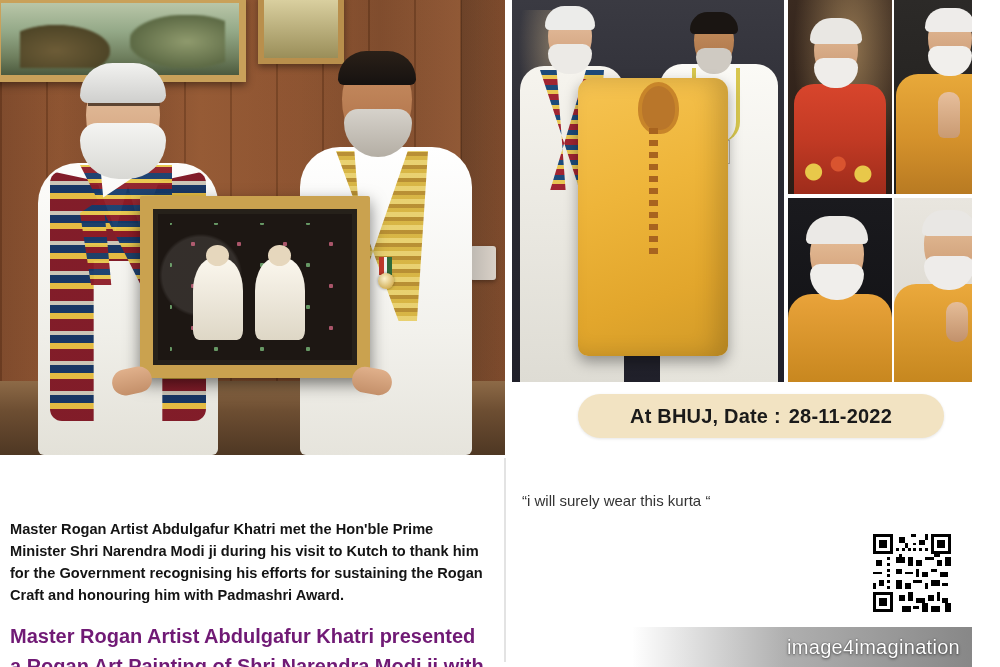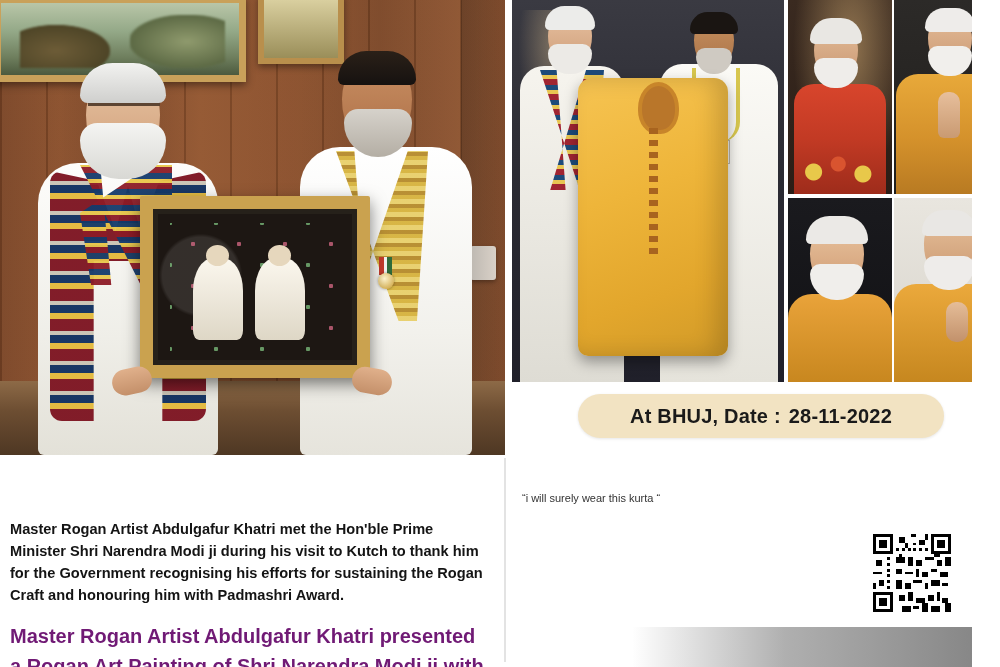--- a/index.html
+++ b/index.html
@@ -500,21 +500,21 @@
     margin: 0;
   }
   .para-light {
     font-size: 20px;
     font-weight: bold;
     color: #701a75;
     line-height: 1.5;
     margin: 14px 0 0 0;
   }
   .quote {
-    font-size: 11px;
+    font-size: 15px;
     color: #333333;
     line-height: 1.5;
     margin: 22px 0 10px 0;
   }
 
   
   .qr {
     position: absolute;
     right: 14px; bottom: 48px;
     width: 92px; height: 92px;
@@ -725,13 +725,14 @@
           <rect x="1" y="14" width="3" height="1"></rect>
         <rect x="3" y="17" width="2" height="2"></rect>
           <rect x="1" y="18" width="1" height="2"></rect>
         <rect x="10" y="8" width="1" height="1"></rect>
           <rect x="22" y="8" width="2" height="1"></rect>
       </g>
     </svg>
   </div>
 
   <div class="wm-band"></div>
+  <div class="watermark">image4imagination</div>
 </div>
 
 </body></html>

